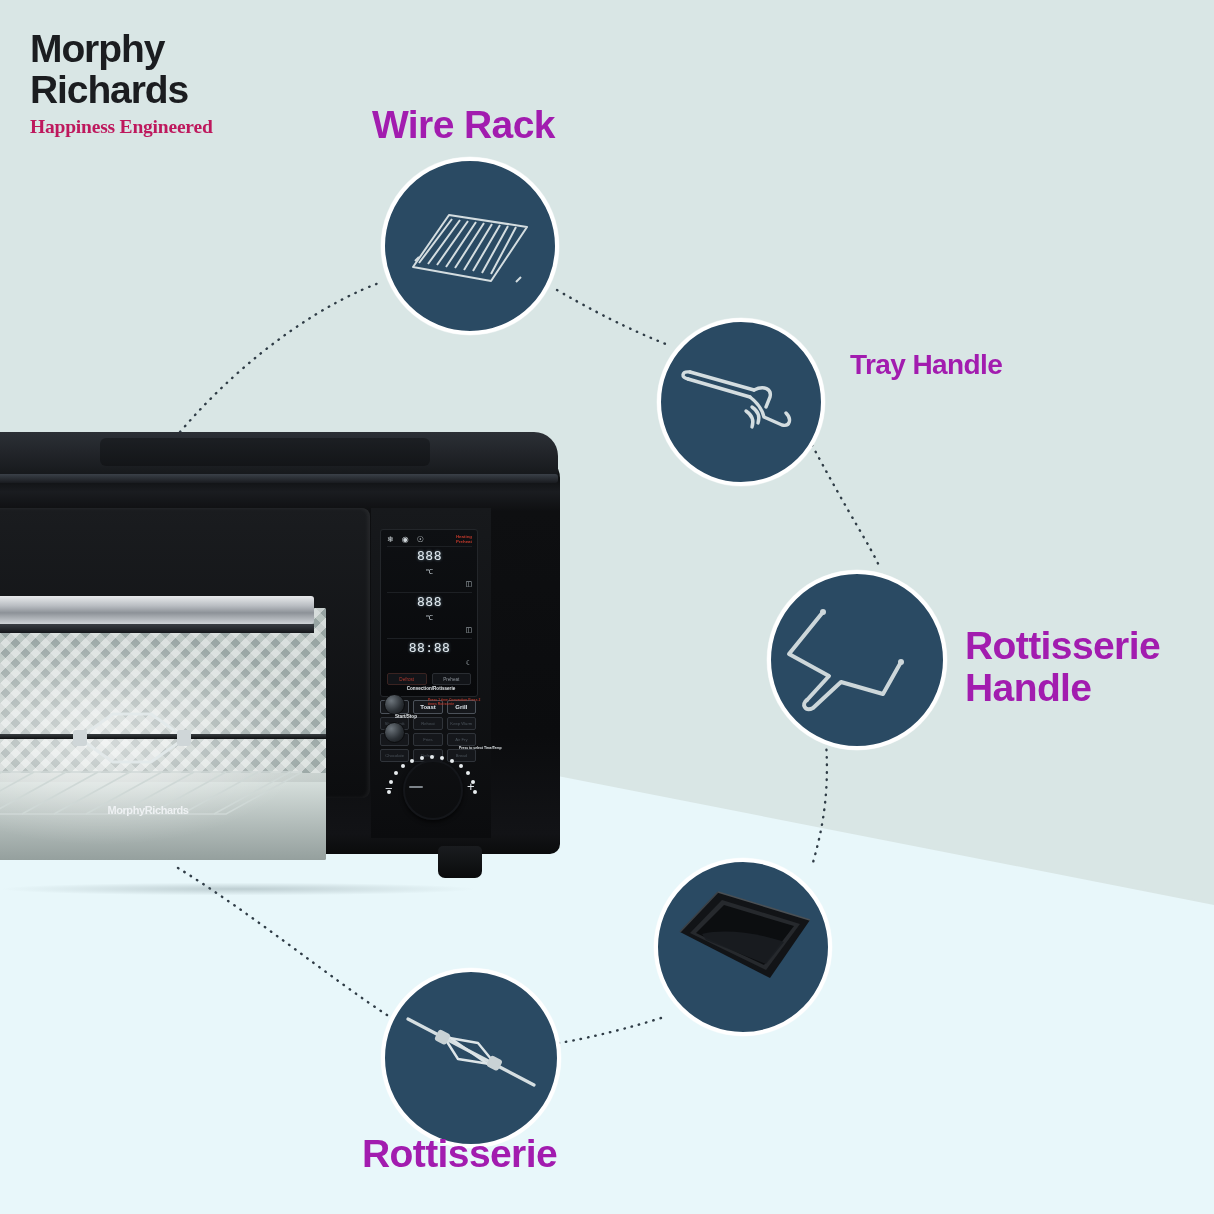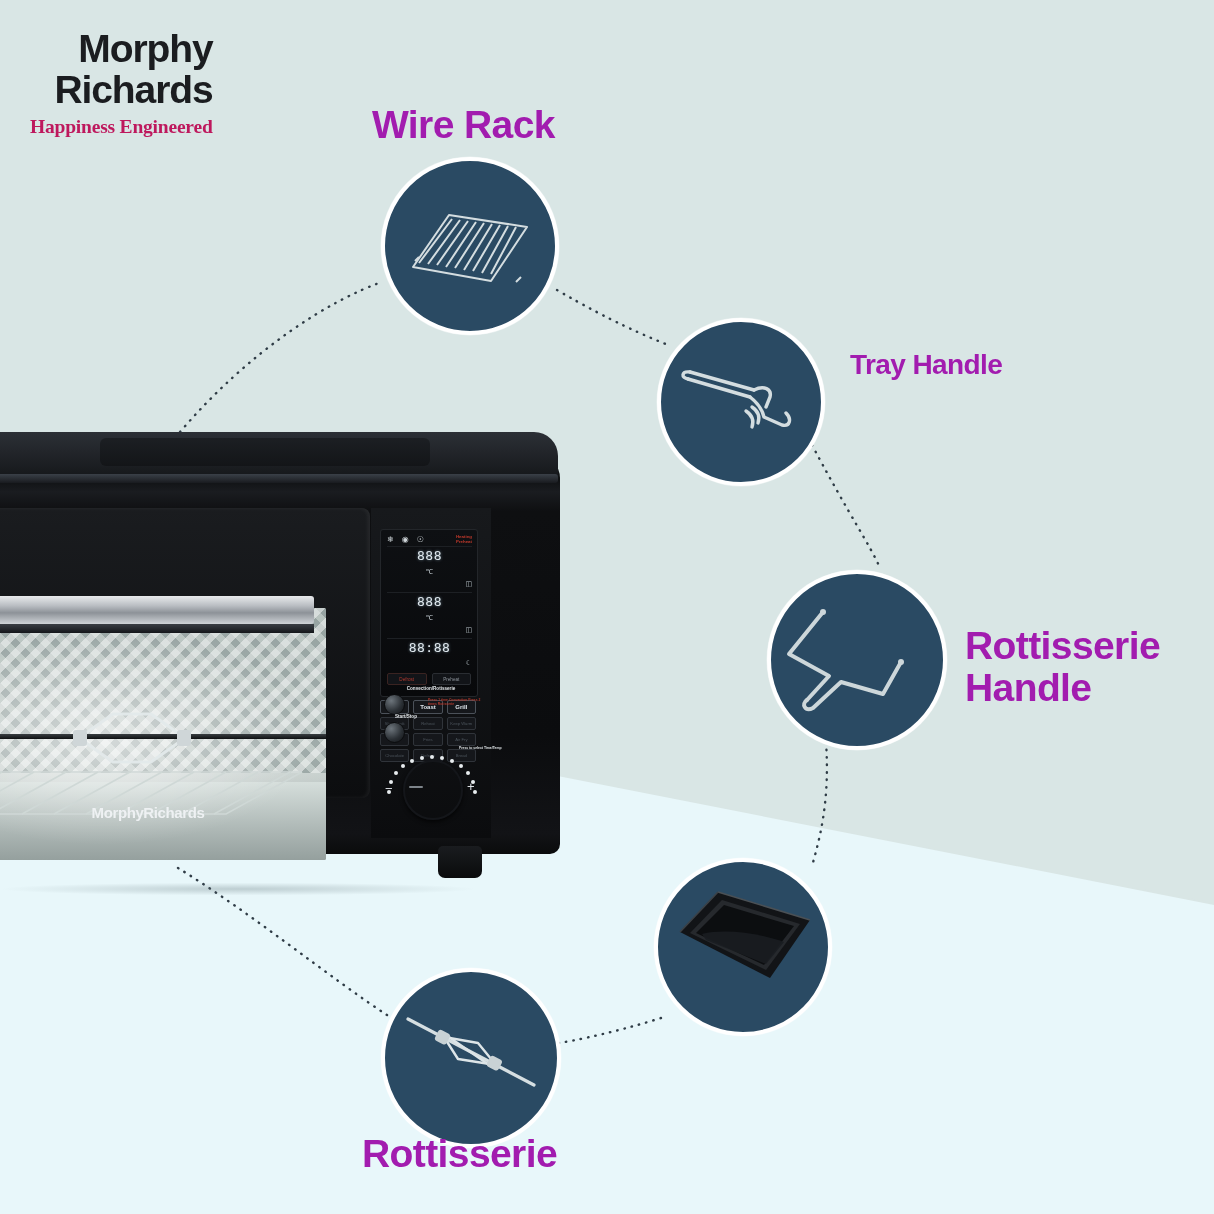--- a/index.html
+++ b/index.html
@@ -16,21 +16,21 @@
     background:#e8f7fa;
     clip-path:polygon(0 770px, 486px 762px, 1214px 905px, 1214px 1214px, 0 1214px);
   }
   .wall{
     position:absolute;left:0;top:0;width:1214px;height:1214px;
     background:#d9e6e5;
     clip-path:polygon(0 0, 1214px 0, 1214px 903px, 486px 762px, 0 770px);
   }
 
   
-  .logo{position:absolute;left:30px;top:28px;text-align:right;}
+  .logo{position:absolute;left:30px;top:28px;}
   .logo-l1,.logo-l2{
     font-weight:bold;font-size:39px;line-height:41px;letter-spacing:-1.1px;
     color:#1b1d20;
   }
   .logo-tag{
     font-family:"Liberation Serif", serif;
     font-size:19.5px;line-height:24px;letter-spacing:-0.2px;color:#be185d;
     margin-top:5px;font-weight:600;
   }
 
@@ -210,21 +210,21 @@
   }
   .sign{position:absolute;color:#dfe4e8;font-size:13px;font-weight:300;line-height:13px;}
   .sign-minus{left:22px;top:40px;}
   .sign-plus{left:104px;top:38px;}
   .dial-note{
     position:absolute;left:96px;top:4px;width:46px;
     font-size:3.4px;color:#e0e5e8;font-weight:bold;line-height:4.2px;
   }
   .brand-plate{
     position:absolute;left:150px;top:372px;width:180px;text-align:center;
-    color:#eef1f3;font-size:15px;font-weight:bold;letter-spacing:-0.4px;
+    color:#eef1f3;font-size:11px;font-weight:bold;letter-spacing:-0.4px;
   }
   .foot{
     position:absolute;width:44px;height:32px;border-radius:5px 5px 7px 7px;
     background:linear-gradient(180deg,#1a1c1f,#0a0b0c);
   }
   .foot-r{left:530px;top:414px;}
   .oven-shadow{
     position:absolute;left:-92px;top:880px;width:660px;height:18px;
     background:radial-gradient(ellipse 50% 50% at 50% 50%, rgba(90,110,115,.30), rgba(90,110,115,0) 72%);
   }

